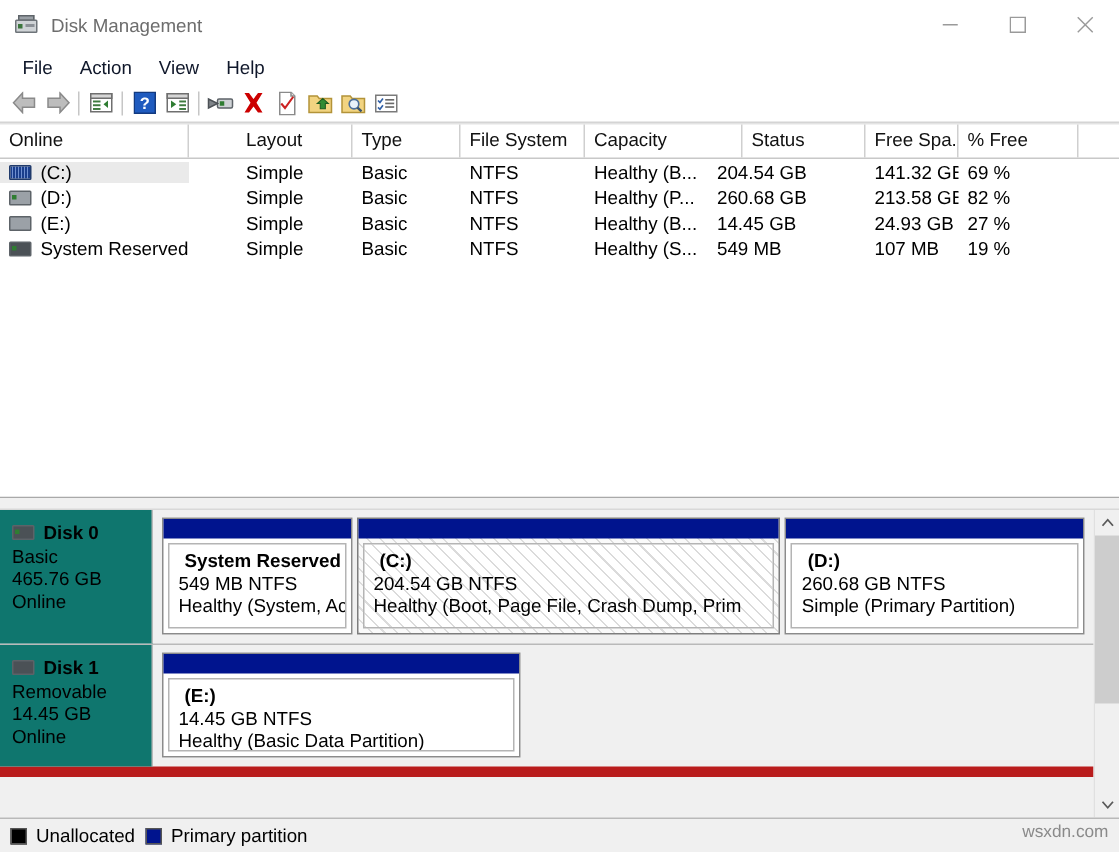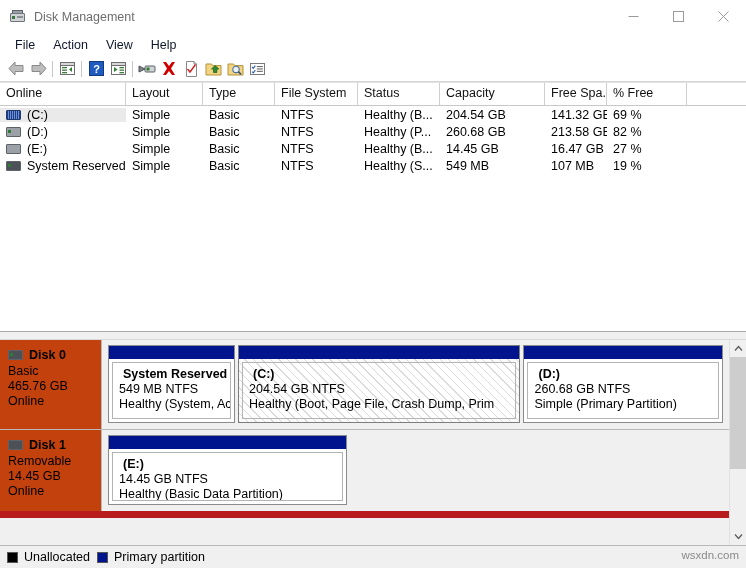--- a/index.html
+++ b/index.html
@@ -158,21 +158,21 @@
   .col-head .ch {
     border-right: 1px solid #cfcfcf;
     padding: 3px 0 0 6px;
     font-size: 12.5px;
     color: #111111;
     box-sizing: border-box;
     white-space: nowrap;
     overflow: hidden;
   }
   .c-volume   { width: 126px; }
-  .c-layout   { width: 77px; }
+  .c-layout   { width: 77px; margin-left: 32px; }
   .c-type     { width: 72px; }
   .c-fs       { width: 83px; }
   .c-status   { width: 82px; }
   .c-capacity { width: 105px; }
   .c-free     { width: 62px; }
   .c-pct      { width: 80px; }
   .c-pad      { flex: 1; border-right: none !important; }
 
   .rows { position: relative; }
   .row {
@@ -255,21 +255,21 @@
   }
   .disk-row.d0 { height: 90px; border-bottom: 1px solid #b9b9b9; }
   .disk-row.d1 { height: 88px; border-bottom: 7px solid #b91c1c; }
 
   .disk-info {
     width: 102px;
     min-width: 102px;
     box-sizing: border-box;
     border-right: 1px solid #b9b9b9;
     padding: 8px 0 0 8px;
-    background: #c2410c;
+    background: #0f766e;
   }
   .disk-title {
     display: flex;
     align-items: center;
     gap: 6px;
     font-weight: bold;
     font-size: 12.5px;
     color: #000;
     margin-bottom: 2px;
   }
@@ -528,22 +528,22 @@
       </svg>
     </div>
   </div>
 
   <div class="list-pane">
     <div class="col-head">
       <div class="ch c-volume">Online</div>
       <div class="ch c-layout">Layout</div>
       <div class="ch c-type">Type</div>
       <div class="ch c-fs">File System</div>
+      <div class="ch c-capacity">Capacity</div>
       <div class="ch c-status">Status</div>
-      <div class="ch c-capacity">Capacity</div>
       <div class="ch c-free">Free Spa...</div>
       <div class="ch c-pct">% Free</div>
       <div class="ch c-pad"></div>
     </div>
 
     <div class="rows">
 
       <div class="row selected">
         <div class="cell cell-volume c-volume">
           <span class="vol-icon striped">
@@ -582,21 +582,21 @@
           <span class="vol-icon">
               <span class="body"></span>
             </span>
           <span class="cell-text">(E:)</span>
         </div>
         <div class="cell c-layout">Simple</div>
         <div class="cell c-type">Basic</div>
         <div class="cell c-fs">NTFS</div>
         <div class="cell c-status">Healthy (B...</div>
         <div class="cell c-capacity">14.45 GB</div>
-        <div class="cell c-free">16.47 GB</div>
+        <div class="cell c-free">24.93 GB</div>
         <div class="cell c-pct">27 %</div>
       </div>
 
       <div class="row">
         <div class="cell cell-volume c-volume">
           <span class="vol-icon">
               <span class="body dark"></span>
               <span class="dot"></span>
             </span>
           <span class="cell-text">System Reserved</span>

